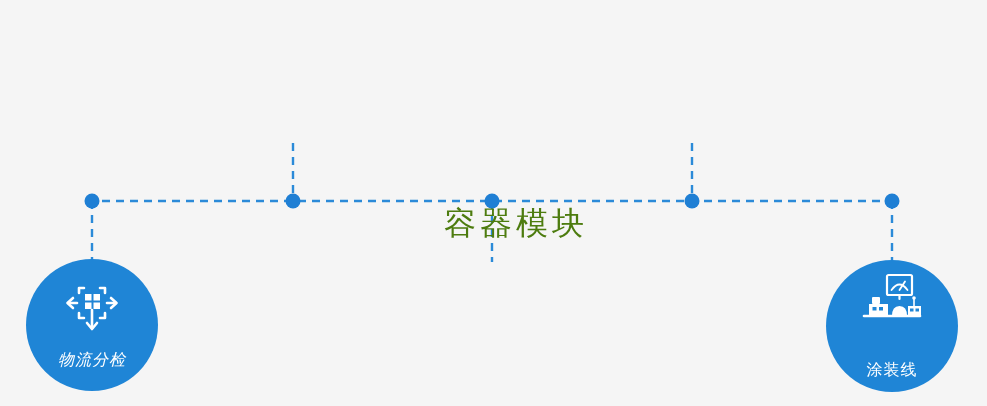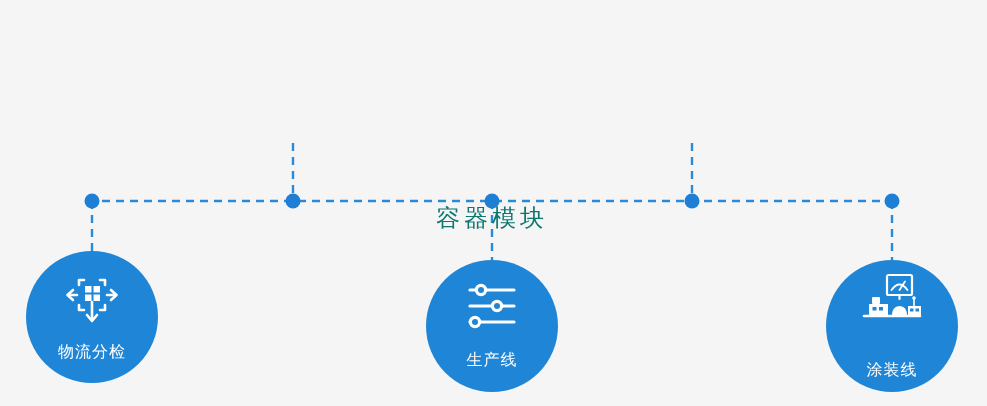--- a/index.html
+++ b/index.html
@@ -44,26 +44,27 @@
     color: #ffffff;
     font-size: 16px;
     line-height: 20px;
     letter-spacing: 1px;
     text-align: center;
     white-space: nowrap;
     font-family: "DejaVu Sans", "Liberation Sans", sans-serif;
   }
   .watermark {
     position: absolute;
-    color: #0f766e;
-    font-size: 24px;
+    color: #4d7c0f;
+    font-size: 32px;
     letter-spacing: 4px;
     white-space: nowrap;
     user-select: none;
     font-family: "DejaVu Sans", "Liberation Sans", sans-serif;
+    margin-left: 8px;
   }
 </style>
 </head>
 <body>
 
 <div id="stage">
 
   <svg id="diagram-svg" viewBox="0 0 987 406" xmlns="http://www.w3.org/2000/svg">
 
     <line x1="88" y1="201" x2="896" y2="201" stroke="#2b8ad8" stroke-width="2.4" stroke-dasharray="8 6"></line>
@@ -79,21 +80,21 @@
     <circle cx="293" cy="201" r="7.5" fill="#1f7fd4"></circle>
     <circle cx="492" cy="201" r="7.5" fill="#1f7fd4"></circle>
     <circle cx="692" cy="201" r="7.5" fill="#1f7fd4"></circle>
     <circle cx="892" cy="201" r="7.5" fill="#1f7fd4"></circle>
   </svg>
 
   <div class="watermark" style="left:436px; top:202px;">容器模块</div>
 
 
 
-  <div class="node-circle" style="left:26px; top:251px; width:132px; height:132px;">
+  <div class="node-circle" style="left:26px; top:259px; width:132px; height:132px;font-style:italic;">
     <span class="node-icon">
       <svg width="58" height="54" viewBox="0 0 58 54" xmlns="http://www.w3.org/2000/svg" fill="none" stroke="#ffffff" stroke-width="2.6" stroke-linecap="round" stroke-linejoin="round">
         <path d="M21 8 L16 8 L16 13"></path>
         <path d="M37 8 L42 8 L42 13"></path>
         <path d="M16 33 L16 38 L21 38"></path>
         <path d="M42 33 L42 38 L37 38"></path>
         <rect x="22" y="14" width="6.5" height="6.5" fill="#ffffff" stroke="none"></rect>
         <rect x="30.5" y="14" width="6.5" height="6.5" fill="#ffffff" stroke="none"></rect>
         <rect x="22" y="22.5" width="6.5" height="6.5" fill="#ffffff" stroke="none"></rect>
         <rect x="30.5" y="22.5" width="6.5" height="6.5" fill="#ffffff" stroke="none"></rect>
@@ -101,33 +102,20 @@
         <path d="M10 18 L4.5 23 L10 28"></path>
         <line x1="44" y1="23" x2="53" y2="23"></line>
         <path d="M48 18 L53.5 23 L48 28"></path>
         <line x1="29" y1="30" x2="29" y2="48"></line>
         <path d="M24 43 L29 49 L34 43"></path>
       </svg>
     </span>
     <span class="node-label" style="margin-top:16px;">物流分检</span>
   </div>
 
-  <div class="node-circle" style="left:426px; top:260px; width:132px; height:132px;">
-    <span class="node-icon">
-      <svg width="56" height="48" viewBox="0 0 56 48" xmlns="http://www.w3.org/2000/svg" fill="none" stroke="#ffffff" stroke-width="3.2" stroke-linecap="round">
-        <line x1="6" y1="8" x2="50" y2="8"></line>
-        <circle cx="17" cy="8" r="4.6" fill="#1f85d6"></circle>
-        <line x1="6" y1="24" x2="50" y2="24"></line>
-        <circle cx="33" cy="24" r="4.6" fill="#1f85d6"></circle>
-        <line x1="6" y1="40" x2="50" y2="40"></line>
-        <circle cx="11" cy="40" r="4.6" fill="#1f85d6"></circle>
-      </svg>
-    </span>
-    <span class="node-label" style="margin-top:20px;">生产线</span>
-  </div>
 
   <div class="node-circle" style="left:826px; top:260px; width:132px; height:132px;gap:17px;">
     <span class="node-icon">
       <svg width="64" height="52" viewBox="0 0 64 52" xmlns="http://www.w3.org/2000/svg" fill="none" stroke="#ffffff" stroke-width="2.2" stroke-linecap="round" stroke-linejoin="round">
 
         <rect x="27" y="2" width="25" height="20" rx="1.5"></rect>
         <path d="M31.5 17 q8 -11 16 0" stroke-width="1.8"></path>
         <line x1="39.5" y1="17" x2="45" y2="8.5" stroke-width="1.8"></line>
         <line x1="39.5" y1="22" x2="39.5" y2="26"></line>
 

